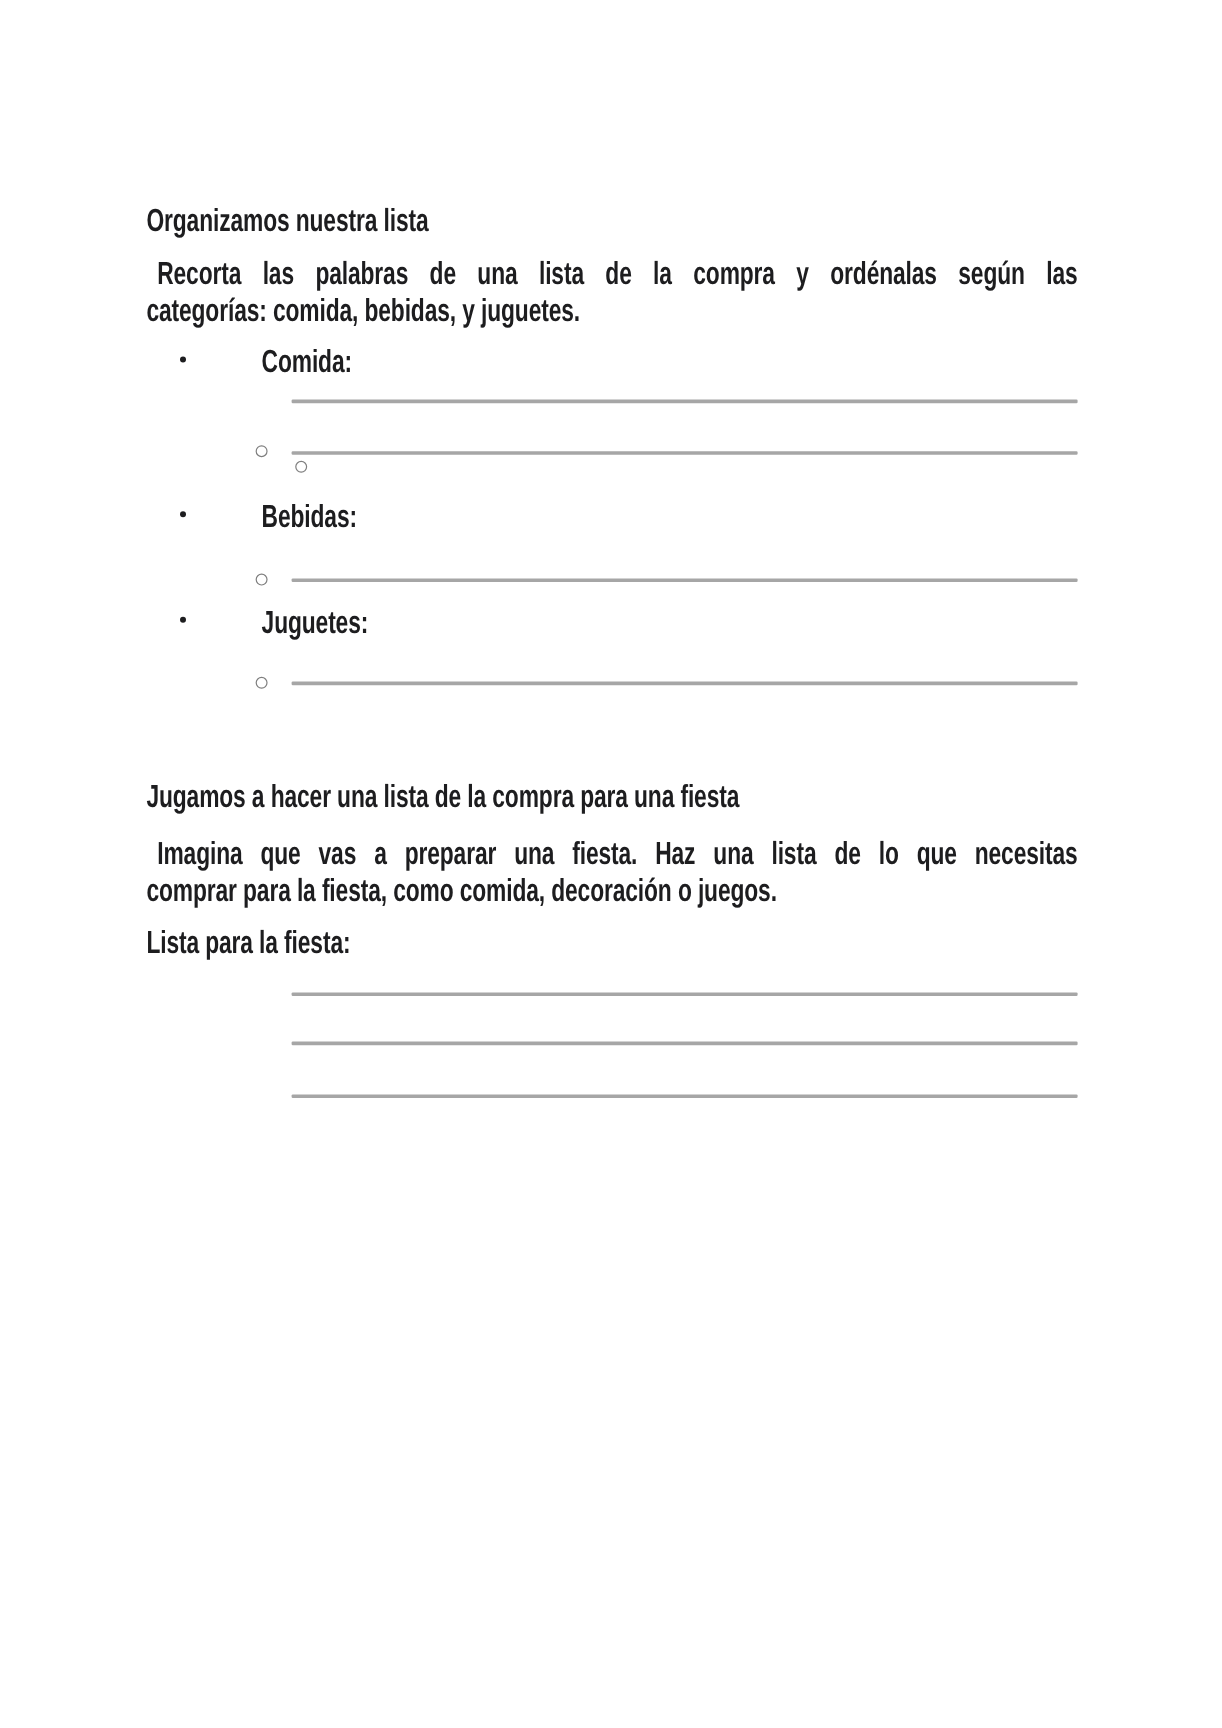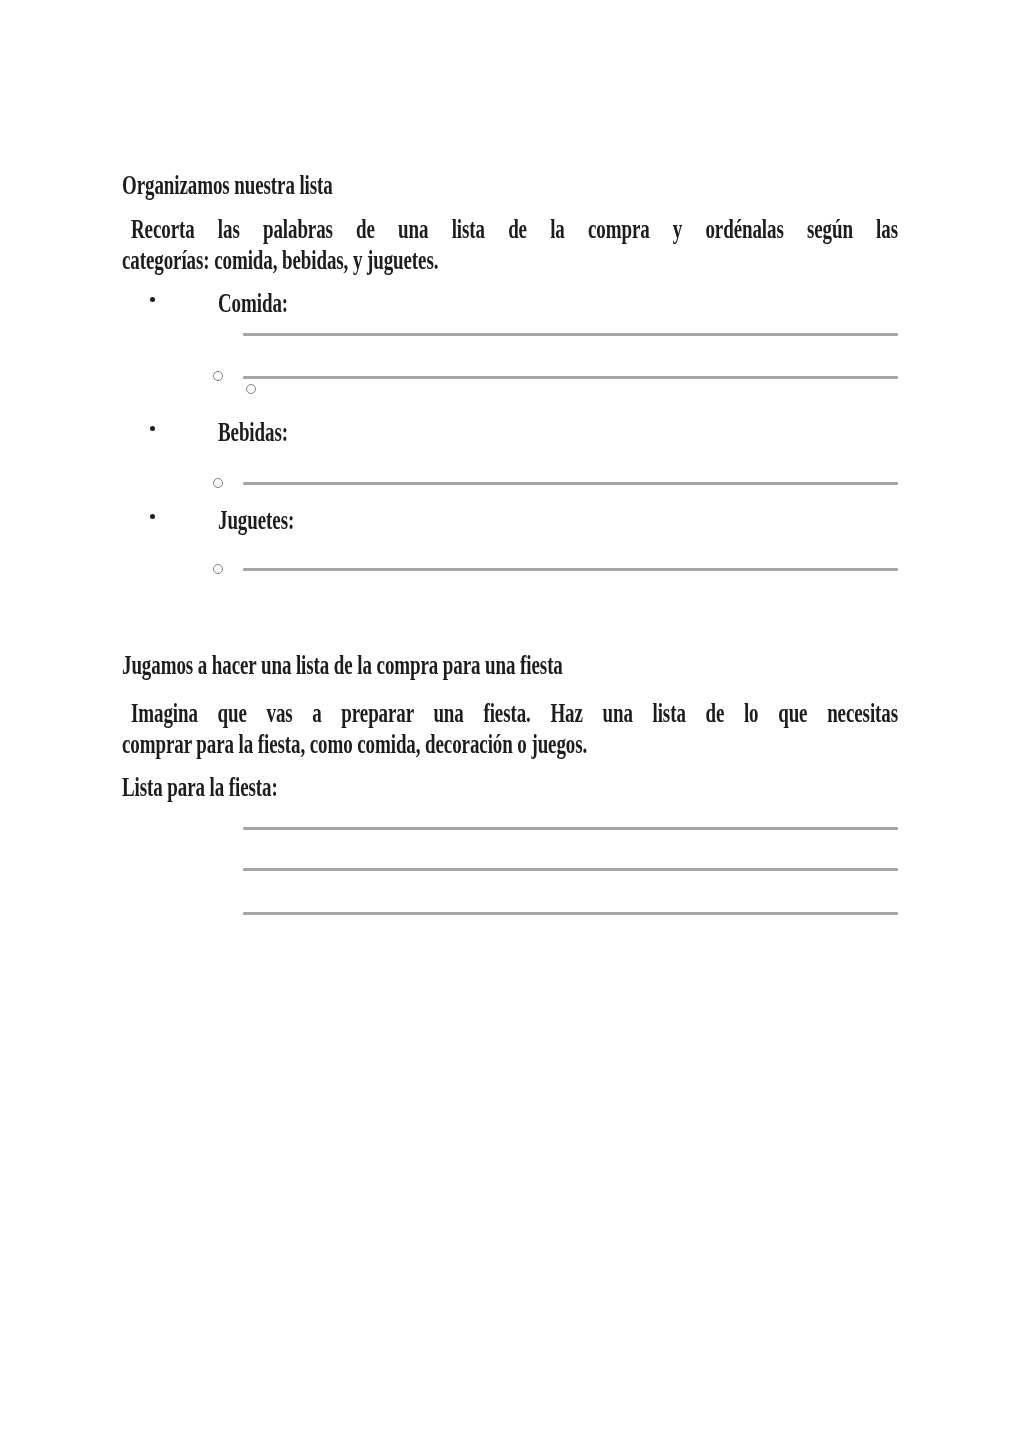--- a/index.html
+++ b/index.html
@@ -6,21 +6,21 @@
     margin: 0;
     padding: 0;
     background: #ffffff;
   }
   .page {
     position: relative;
     width: 1018px;
     height: 1440px;
     background: #ffffff;
     overflow: hidden;
-    font-family: Liberation Serif, serif;
+    font-family: Liberation Sans, sans-serif;
   }
   
   .txt {
     position: absolute;
     font-weight: 700;
     font-size: 19px;
     line-height: 22px;
     color: #1d1d1f;
     letter-spacing: -0.1px;
     transform: scaleY(1.4);

